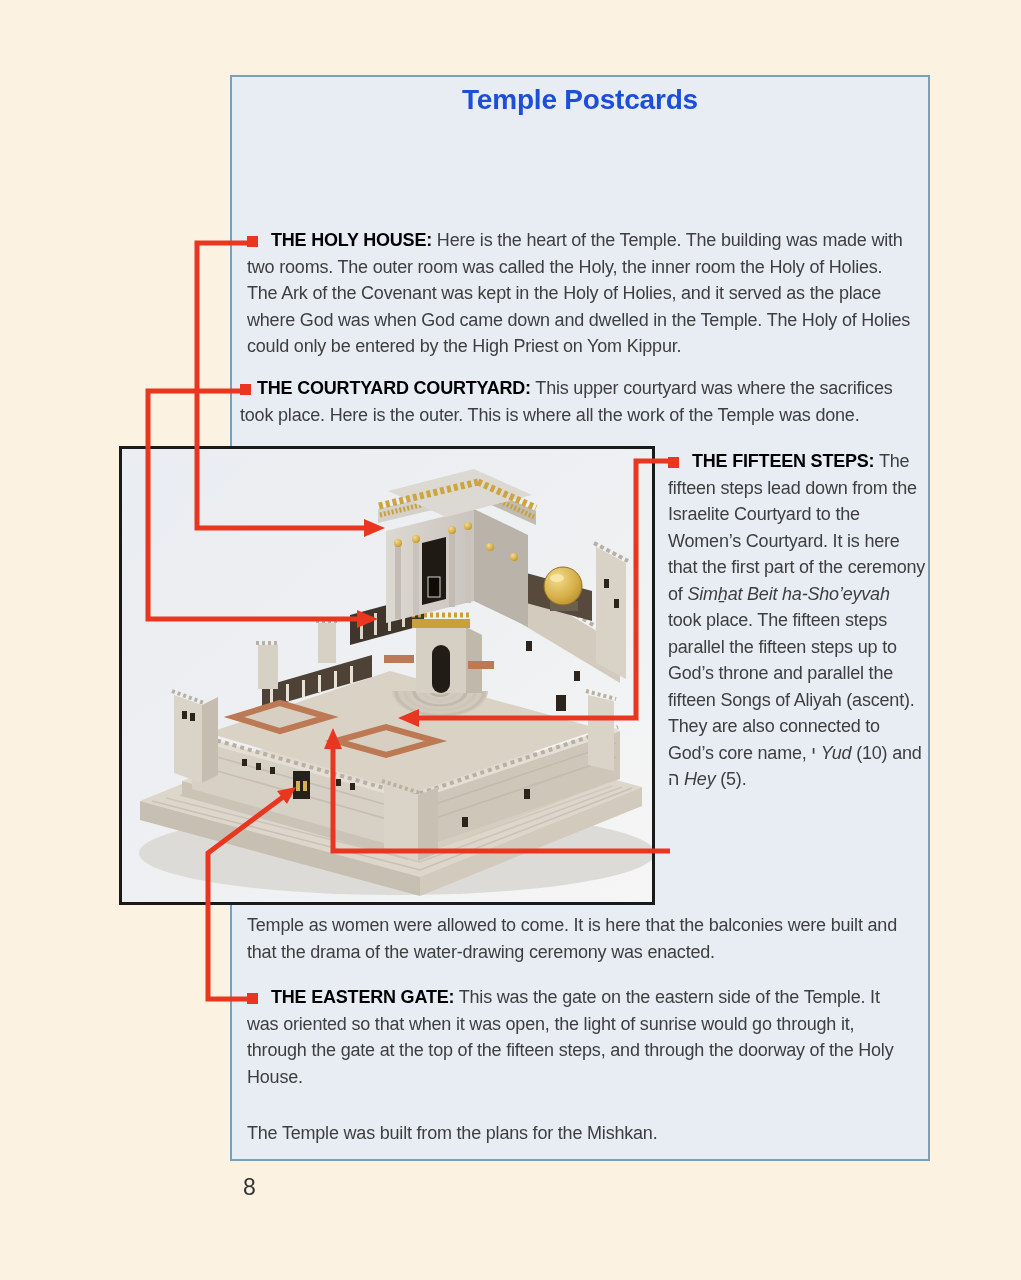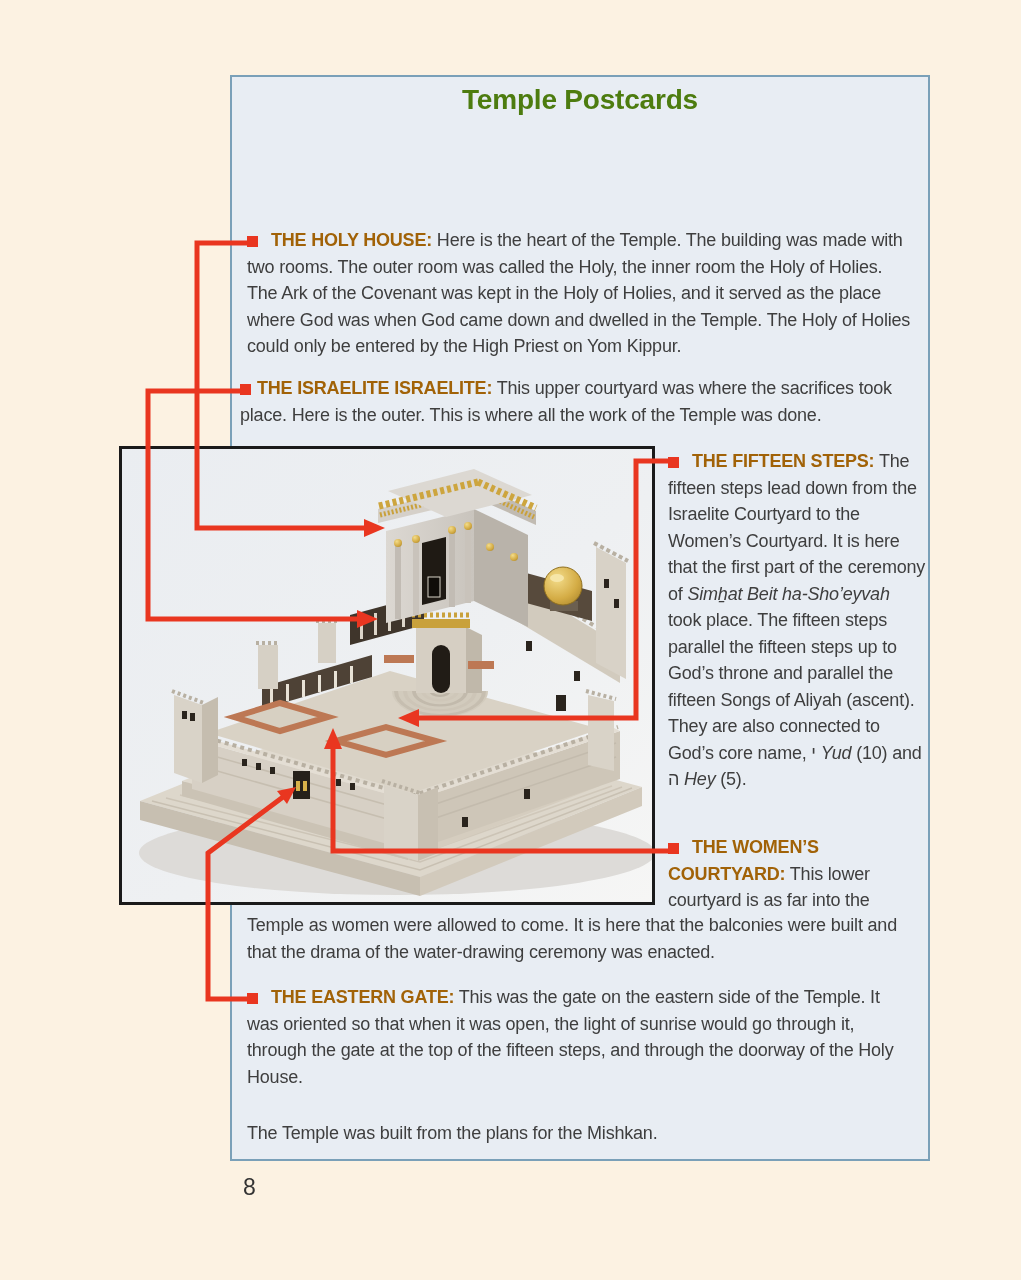--- a/index.html
+++ b/index.html
@@ -18,28 +18,28 @@
     border:2px solid #7aa0b8;
     box-sizing:border-box;
   }
   .txt{
     position:absolute;
     font-size:18px;
     line-height:26.5px;
     letter-spacing:-0.2px;
     color:#3e3e3e;
   }
-  .txt b{font-weight:bold;color:#a16207;text-align:right;}
+  .txt b{font-weight:bold;color:#000000;text-align:right;}
   .it{font-style:italic;}
   .title{
     position:absolute;
     left:232px;top:84px;width:696px;
     text-align:center;
     font-size:28px;font-weight:bold;
-    color:#4d7c0f;letter-spacing:-0.2px;
+    color:#1d4ed8;letter-spacing:-0.2px;
   }
   .bullet{
     display:inline-block;
     width:11px;height:11px;
     background:#e93620;
     margin-right:13px;
     vertical-align:-1px;
   }
   .bullet.tight{margin-right:6px;}
   .photo-frame{
@@ -65,21 +65,21 @@
 
 <div class="page">
 
   <div class="panel"></div>
 
   <div class="title">Temple Postcards</div>
 
 
   <div class="txt" style="left:247px;top:227px;width:664px;"><span class="bullet"></span><b>THE HOLY HOUSE:</b><span> Here is the heart of the Temple. The building was made with two rooms. The outer room was called the Holy, the inner room the Holy of Holies. The Ark of the Covenant was kept in the Holy of Holies, and it served as the place where God was when God came down and dwelled in the Temple. The Holy of Holies could only be entered by the High Priest on Yom Kippur.</span></div>
 
-  <div class="txt" style="left:240px;top:375px;width:671px;"><span class="bullet tight"></span><b>THE ISRAELITE ISRAELITE:</b><span> This upper courtyard was where the sacrifices took place. Here is the outer. This is where all the work of the Temple was done.</span></div>
+  <div class="txt" style="left:240px;top:375px;width:671px;"><span class="bullet tight"></span><b>THE COURTYARD COURTYARD:</b><span> This upper courtyard was where the sacrifices took place. Here is the outer. This is where all the work of the Temple was done.</span></div>
 
   <div class="photo-frame">
     <svg width="530" height="453" viewBox="0 0 530 453">
       <defs>
         <linearGradient id="bgGrad" x1="0" y1="0" x2="1" y2="1">
           <stop offset="0" stop-color="#eaedf1"></stop>
           <stop offset="0.55" stop-color="#eef0f2"></stop>
           <stop offset="1" stop-color="#f6f6f5"></stop>
         </linearGradient>
         <radialGradient id="goldGrad" cx="0.35" cy="0.3" r="0.9">
@@ -215,21 +215,20 @@
       <rect x="148" y="318" width="5" height="7" fill="#2a241d"></rect>
       <rect x="214" y="330" width="5" height="7" fill="#2a241d"></rect>
       <rect x="228" y="334" width="5" height="7" fill="#2a241d"></rect>
       <rect x="340" y="368" width="6" height="10" fill="#2a241d"></rect>
       <rect x="402" y="340" width="6" height="10" fill="#2a241d"></rect>
     </svg>
   </div>
 
   <div class="txt" style="left:668px;top:448px;width:258px;"><span class="bullet"></span><b>THE FIFTEEN STEPS:</b><span> The fifteen steps lead down from the Israelite Courtyard to the Women’s Courtyard. It is here that the first part of the ceremony of </span><span class="it">Simẖat Beit ha-Sho’eyvah</span><span> took place. The fifteen steps parallel the fifteen steps up to God’s throne and parallel the fifteen Songs of Aliyah (ascent). They are also connected to God’s core name, י </span><span class="it">Yud</span><span> (10) and ה </span><span class="it">Hey</span><span> (5).</span></div>
 
-  <div class="txt" style="left:668px;top:834px;width:258px;"><span class="bullet"></span><b>THE WOMEN’S COURTYARD:</b><span> This lower courtyard is as far into the </span></div>
 
   <div class="txt" style="left:247px;top:984px;width:668px;"><span class="bullet"></span><b>THE EASTERN GATE:</b><span> This was the gate on the eastern side of the Temple. It was oriented so that when it was open, the light of sunrise would go through it, through the gate at the top of the fifteen steps, and through the doorway of the Holy House.</span></div>
 
   <div class="txt" style="left:247px;top:912px;width:672px;">Temple as women were allowed to come. It is here that the balconies were built and that the drama of the water-drawing ceremony was enacted.</div>
 
   <div class="txt" style="left:247px;top:1120px;width:668px;">The Temple was built from the plans for the Mishkan.</div>
 
   <div class="pagenum">8</div>
 
   <svg class="arrows" width="1021" height="1280" viewBox="0 0 1021 1280">

